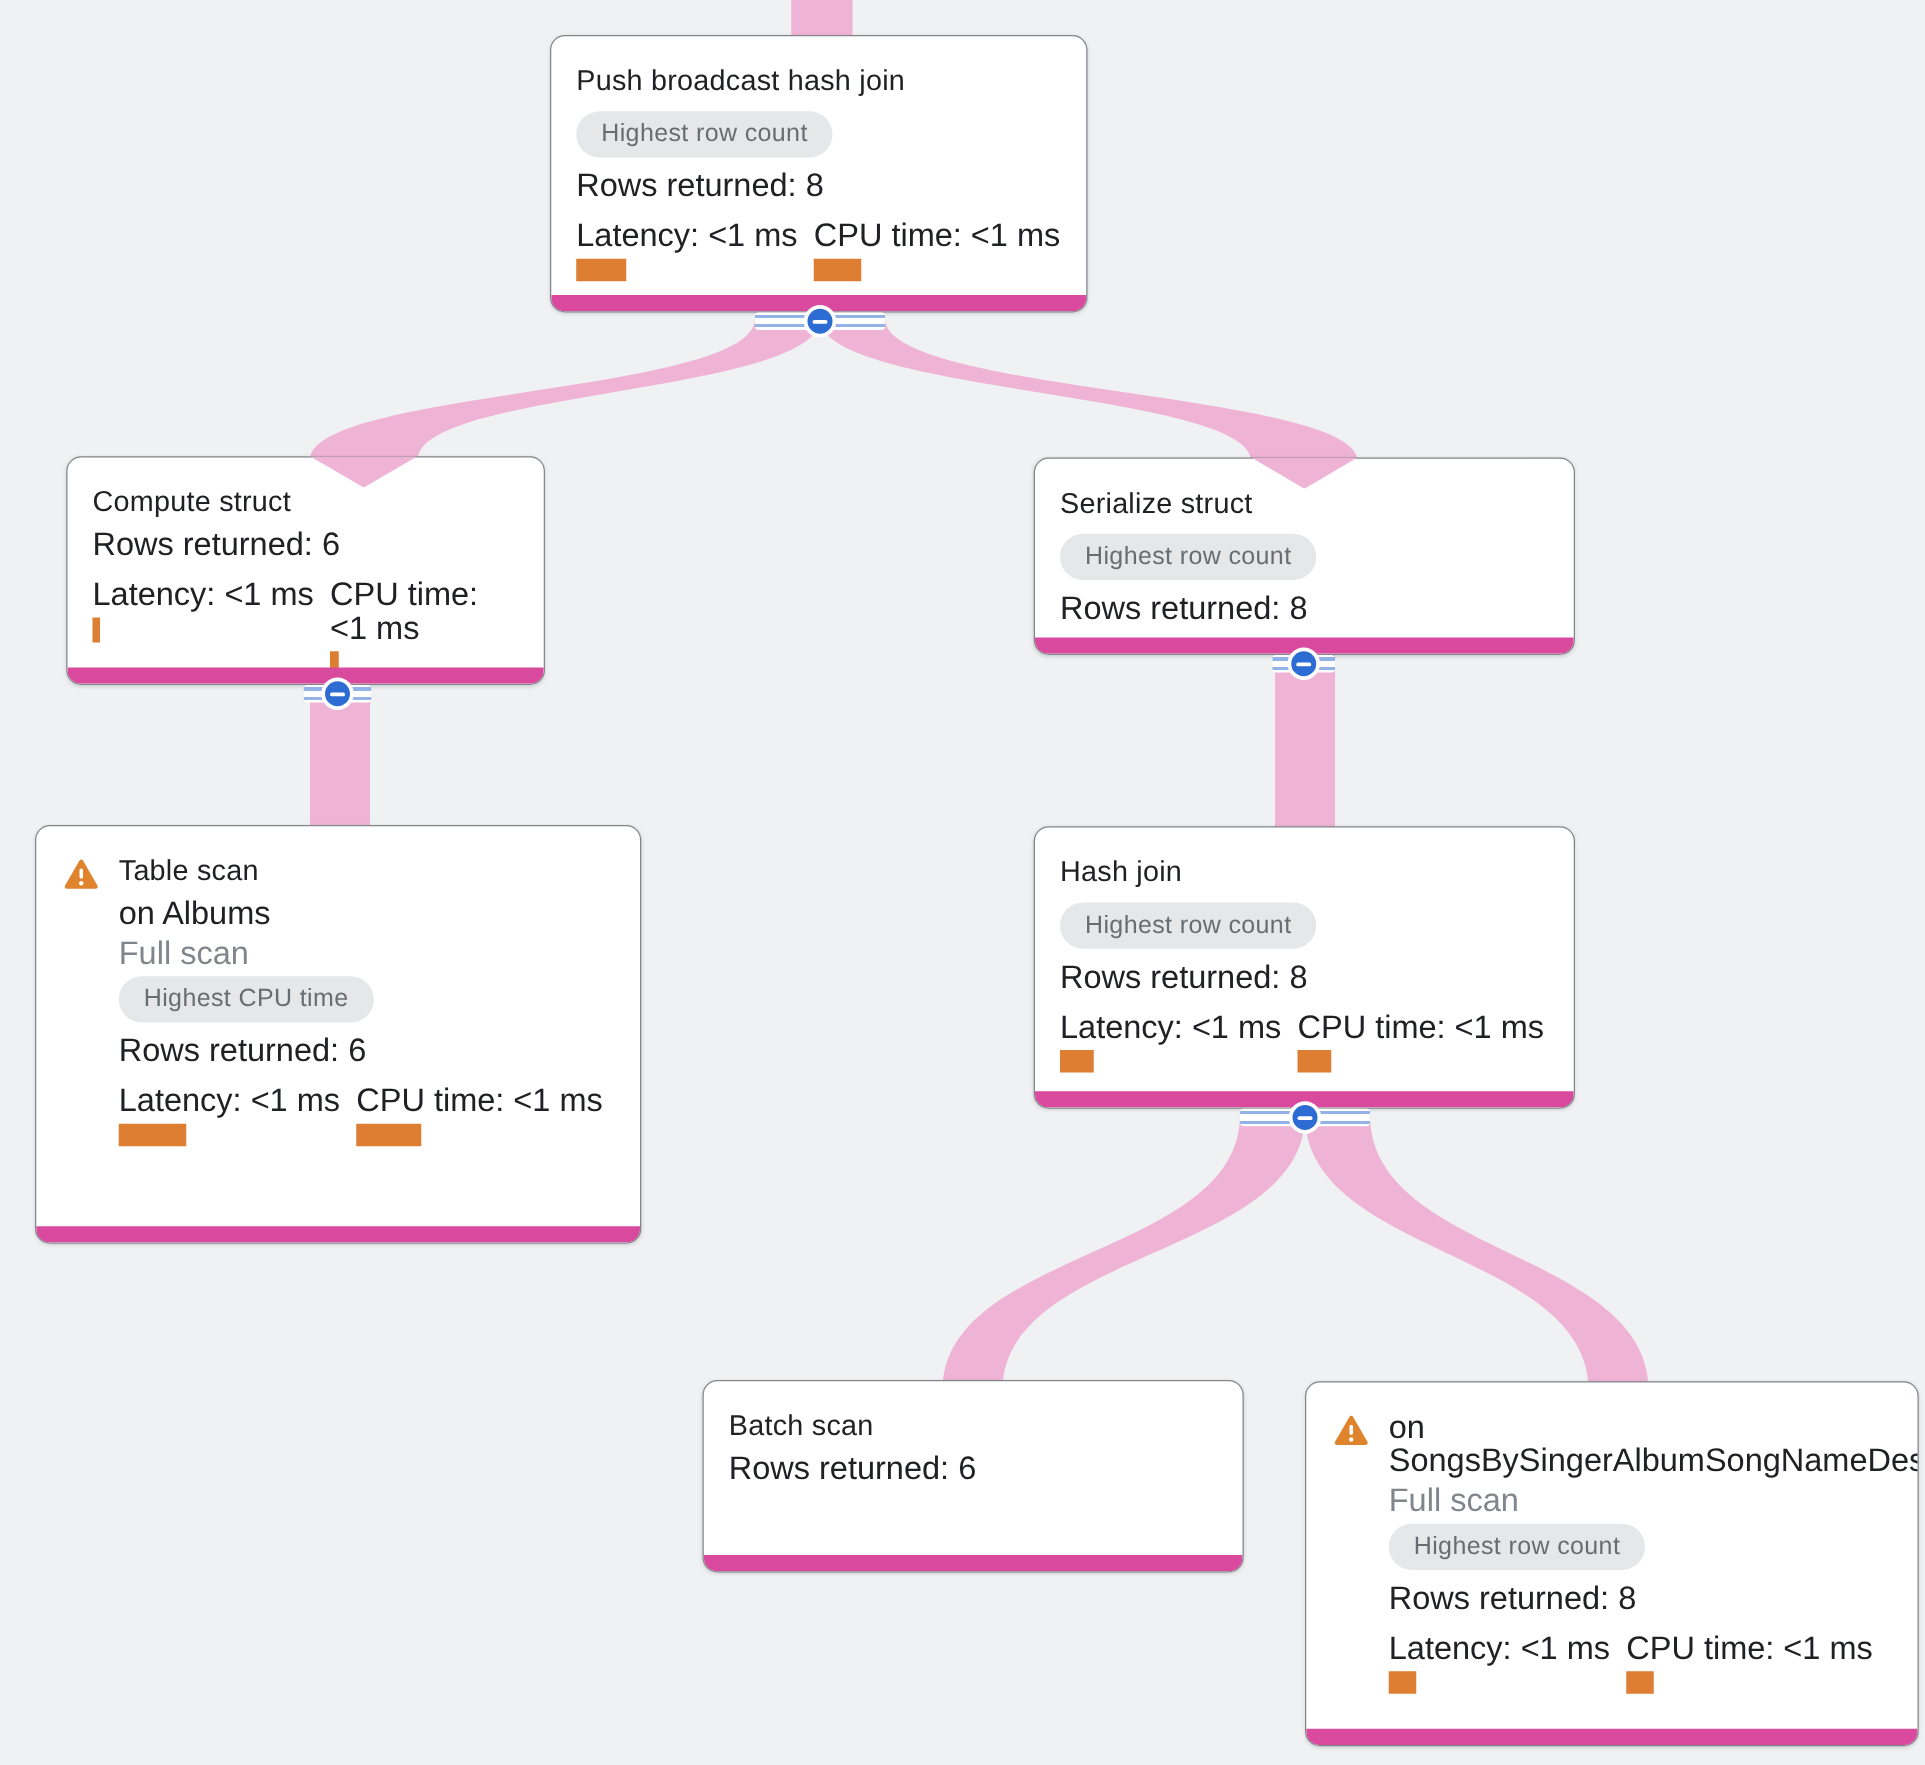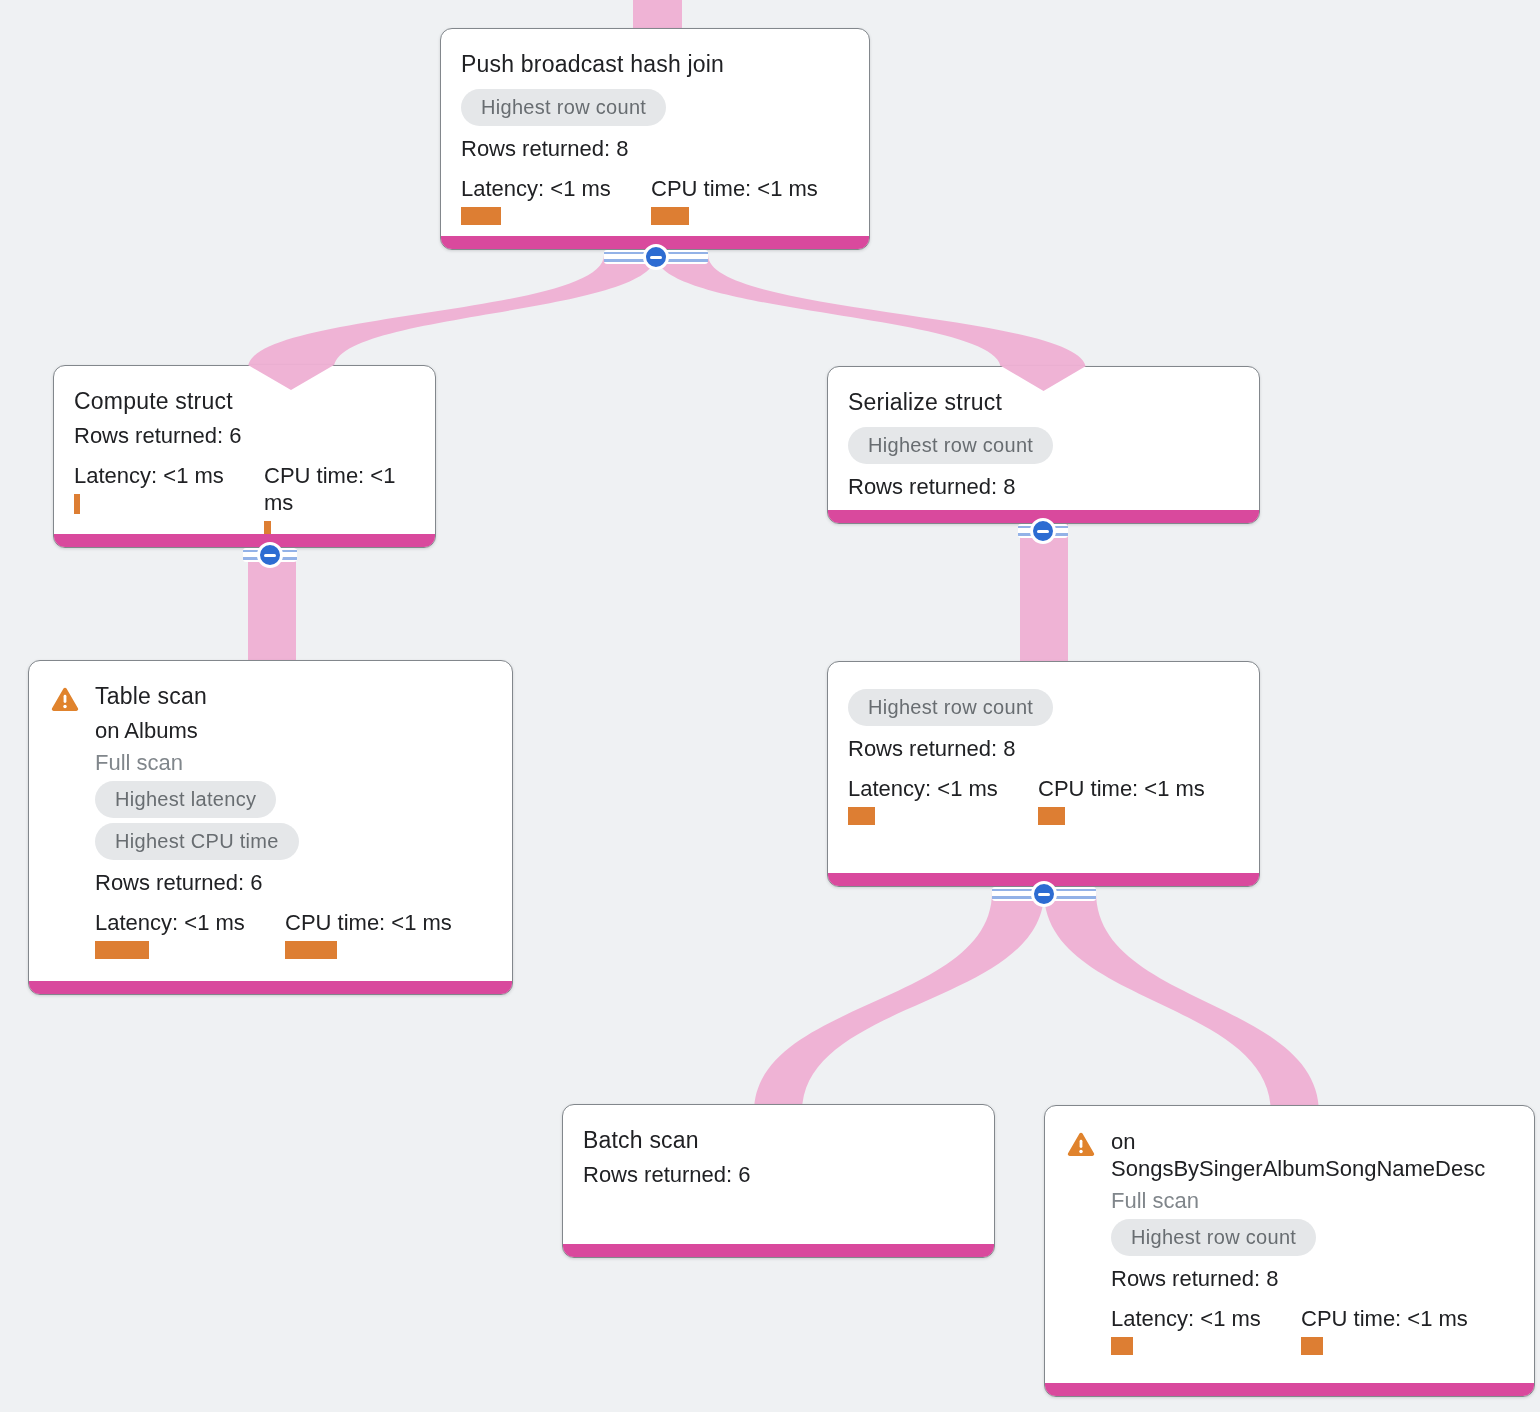--- a/index.html
+++ b/index.html
@@ -16,21 +16,21 @@
     background:#fff;border:1.5px solid var(--node_border);border-radius:12px;
     box-shadow:0 1px 3px rgba(60,64,67,.18);
     overflow:hidden;cursor:pointer;
   }
   .accent{position:absolute;left:0;right:0;bottom:0;height:13px;background:var(--accent_bar);}
   .content{padding:22px 20px 0 20px;}
   .content.indent{padding-left:66px;}
   .warn{position:absolute;left:22px;top:26px;width:28px;height:25px;}
   .title{font-size:23px;font-weight:500;color:var(--text);letter-spacing:.2px;margin:0 0 11px 0;}
   .title.tight{margin-bottom:7px;}
-  .line{font-size:22px;color:var(--text);line-height:27px;margin:0 0 5px 0;}
+  .line{font-size:26px;color:var(--text);line-height:27px;margin:0 0 5px 0;}
   .muted{color:var(--muted);}
   .badge-row{margin:5px 0 9px 0;}
   .badge{
     display:inline-block;background:var(--badge_bg);color:var(--badge_text);
     font-size:20px;line-height:37px;padding:0 20px;border-radius:19px;letter-spacing:.3px;
   }
   .rows{margin-top:4px;}
   .stats{display:flex;margin-top:13px;}
   .stat{width:190px;flex:0 0 190px;}
   .stat + .stat{width:auto;flex:1 1 auto;}
@@ -121,39 +121,39 @@
       <svg viewBox="0 0 24 21" width="28" height="25">
         <path d="M10.7 1.1 L0.9 18.1 C0.3 19.1 1.0 20.3 2.2 20.3 L21.8 20.3 C23.0 20.3 23.7 19.1 23.1 18.1 L13.3 1.1 C12.7 0.1 11.3 0.1 10.7 1.1 Z" style="fill:var(--warning)"></path>
         <rect x="10.8" y="6.5" width="2.4" height="7" rx="1.2" fill="#fff"></rect>
         <circle cx="12" cy="16.6" r="1.5" fill="#fff"></circle>
       </svg>
     </span>
     <div class="content indent">
       <div class="title tight">Table scan</div>
       <div class="line">on Albums</div>
       <div class="line muted">Full scan</div>
-      <div class="badge-row" style="margin-bottom:0"><span class="badge">Highest latency</span></div>
       <div class="badge-row"><span class="badge">Highest CPU time</span></div>
       <div class="line rows">Rows returned: 6</div>
       <div class="stats">
         <div class="stat">
           <div class="line">Latency: &lt;1 ms</div>
           <div class="bar" style="width: 54px;"></div>
         </div>
         <div class="stat">
           <div class="line">CPU time: &lt;1 ms</div>
           <div class="bar" style="width: 52px;"></div>
         </div>
       </div>
     </div>
     <div class="accent"></div>
   </div>
 
   <div class="node" style="left:827px;top:661px;width:433px;height:226px">
     <div class="content">
+      <div class="title">Hash join</div>
       <div class="badge-row"><span class="badge">Highest row count</span></div>
       <div class="line rows">Rows returned: 8</div>
       <div class="stats">
         <div class="stat">
           <div class="line">Latency: &lt;1 ms</div>
           <div class="bar" style="width: 27px;"></div>
         </div>
         <div class="stat">
           <div class="line">CPU time: &lt;1 ms</div>
           <div class="bar" style="width: 27px;"></div>

